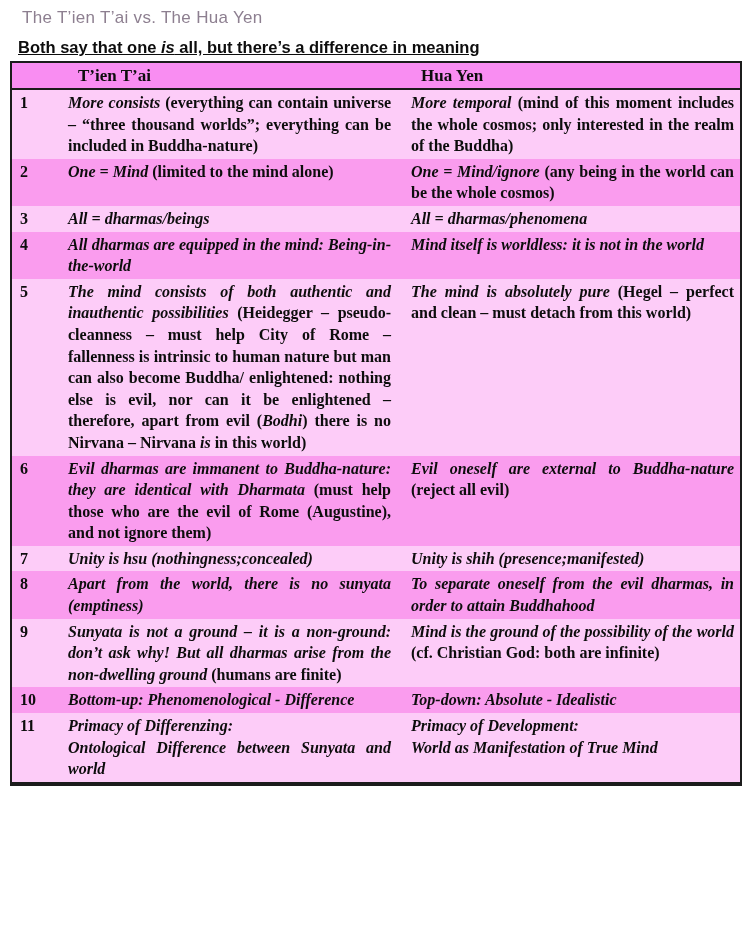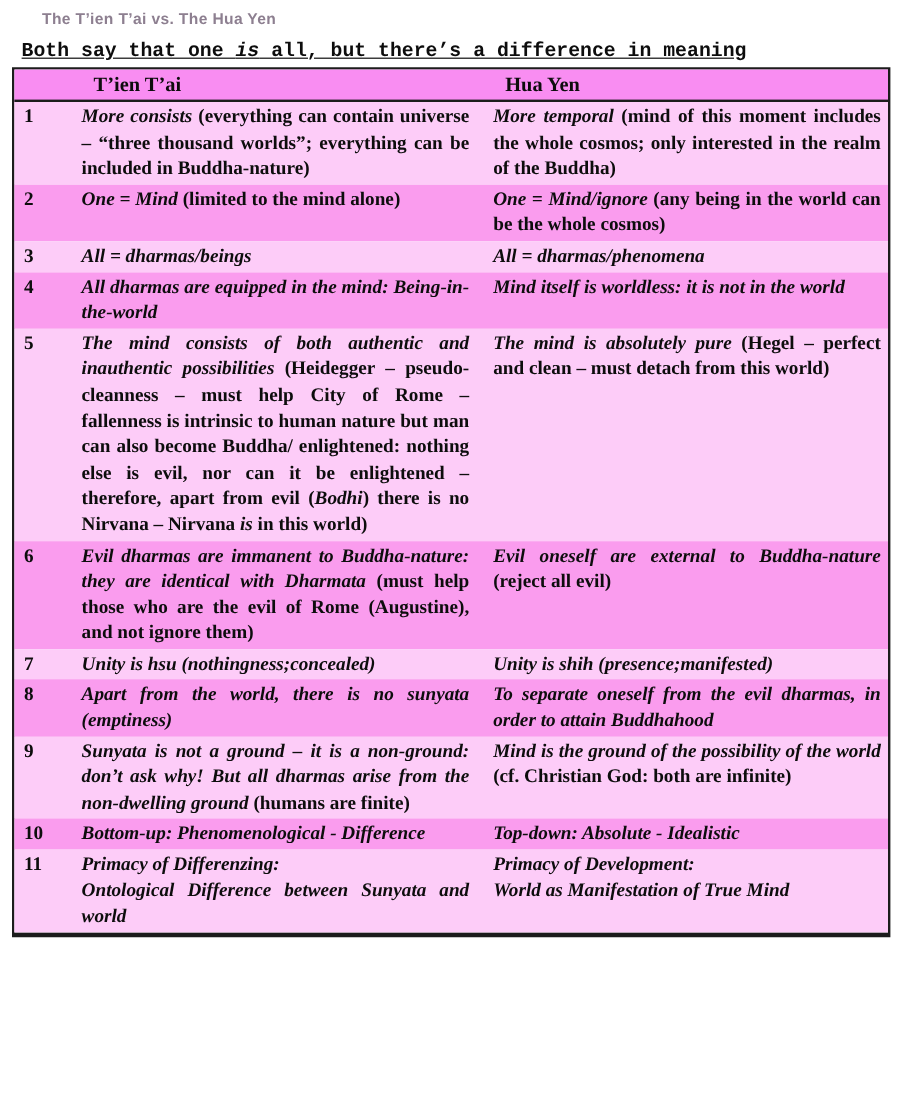--- a/index.html
+++ b/index.html
@@ -3,29 +3,29 @@
 <meta charset="utf-8">
 <style>
   * { margin: 0; padding: 0; box-sizing: border-box; }
   html, body { width: 750px; height: 930px; background: #ffffff; overflow: hidden; }
   body { font-family: "Liberation Serif", serif; color: var(--text, #0d0d0d); }
 
   .page { width: 750px; height: 930px; padding-top: 6px; }
 
   .page-title {
     font-family: "Liberation Sans", sans-serif;
-    font-weight: bold;
-    font-size: 13px;
+    font-weight: normal;
+    font-size: 17px;
     letter-spacing: 0.3px;
     color: var(--title_color, #8d7f90);
-    margin: 2px 0 10px 35px;
+    margin: 2px 0 10px 22px;
   }
 
   .page-subtitle {
-    font-family: Liberation Mono, monospace;
+    font-family: Liberation Sans, sans-serif;
     font-weight: bold;
     font-size: 16.5px;
     color: var(--text, #0d0d0d);
     text-decoration: underline;
     margin: 0 0 4px 18px;
   }
   .page-subtitle .it { font-style: italic; }
 
   .cmp-table {
     margin: 0 8px 0 10px;

